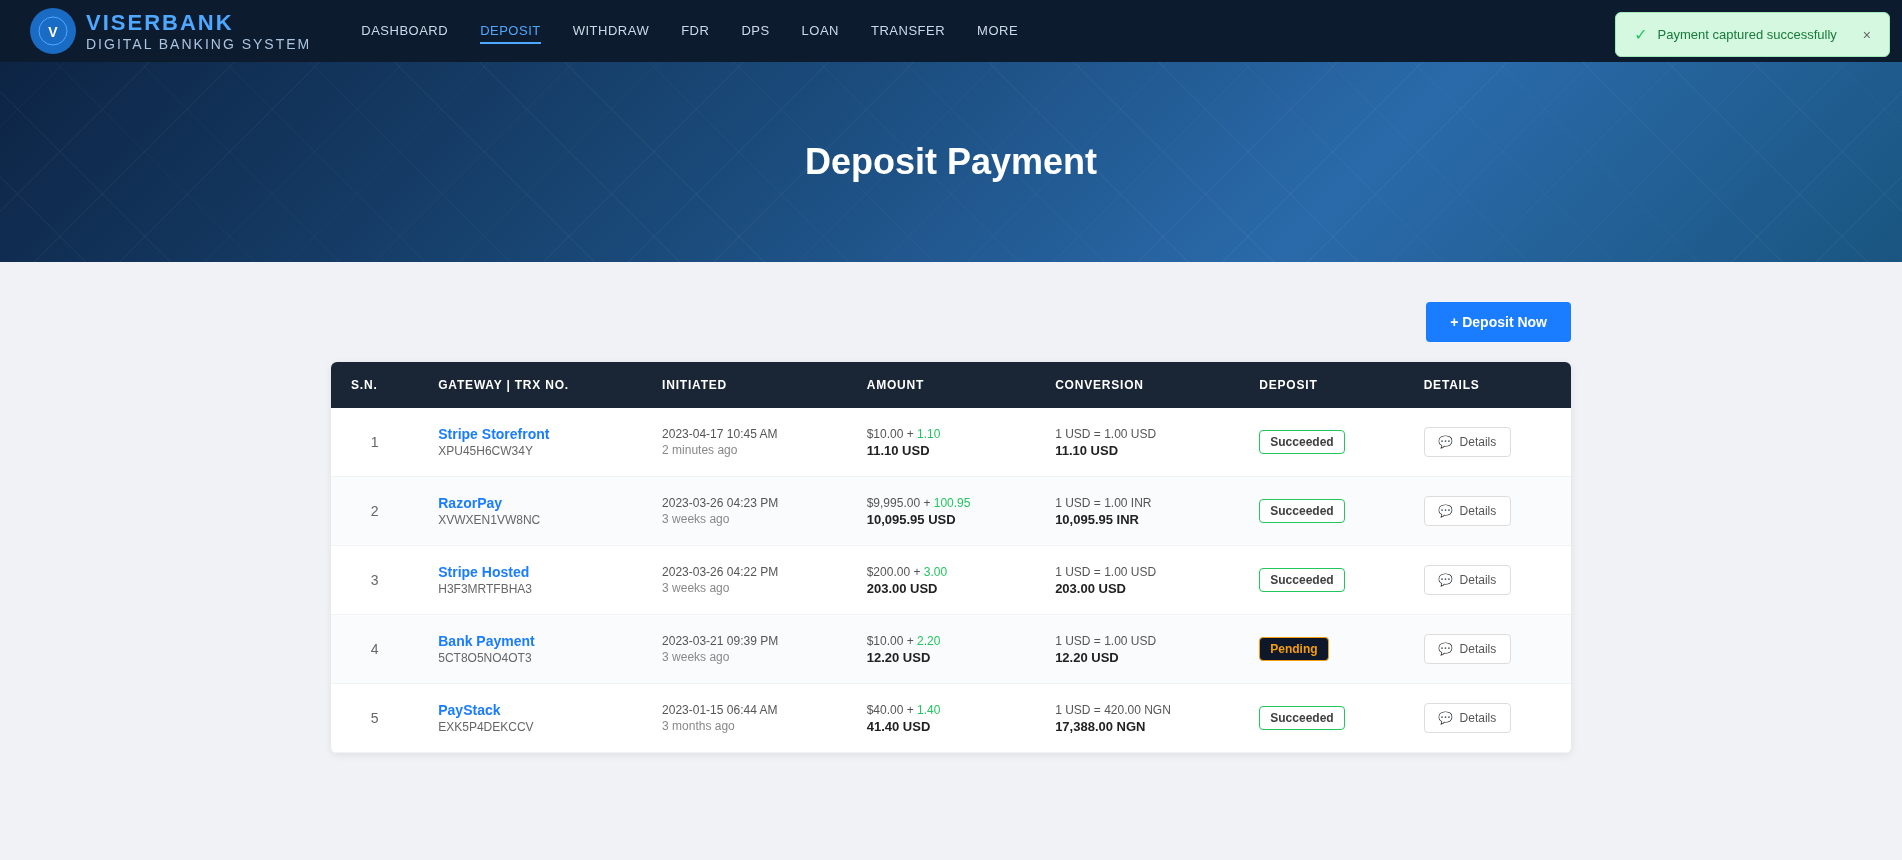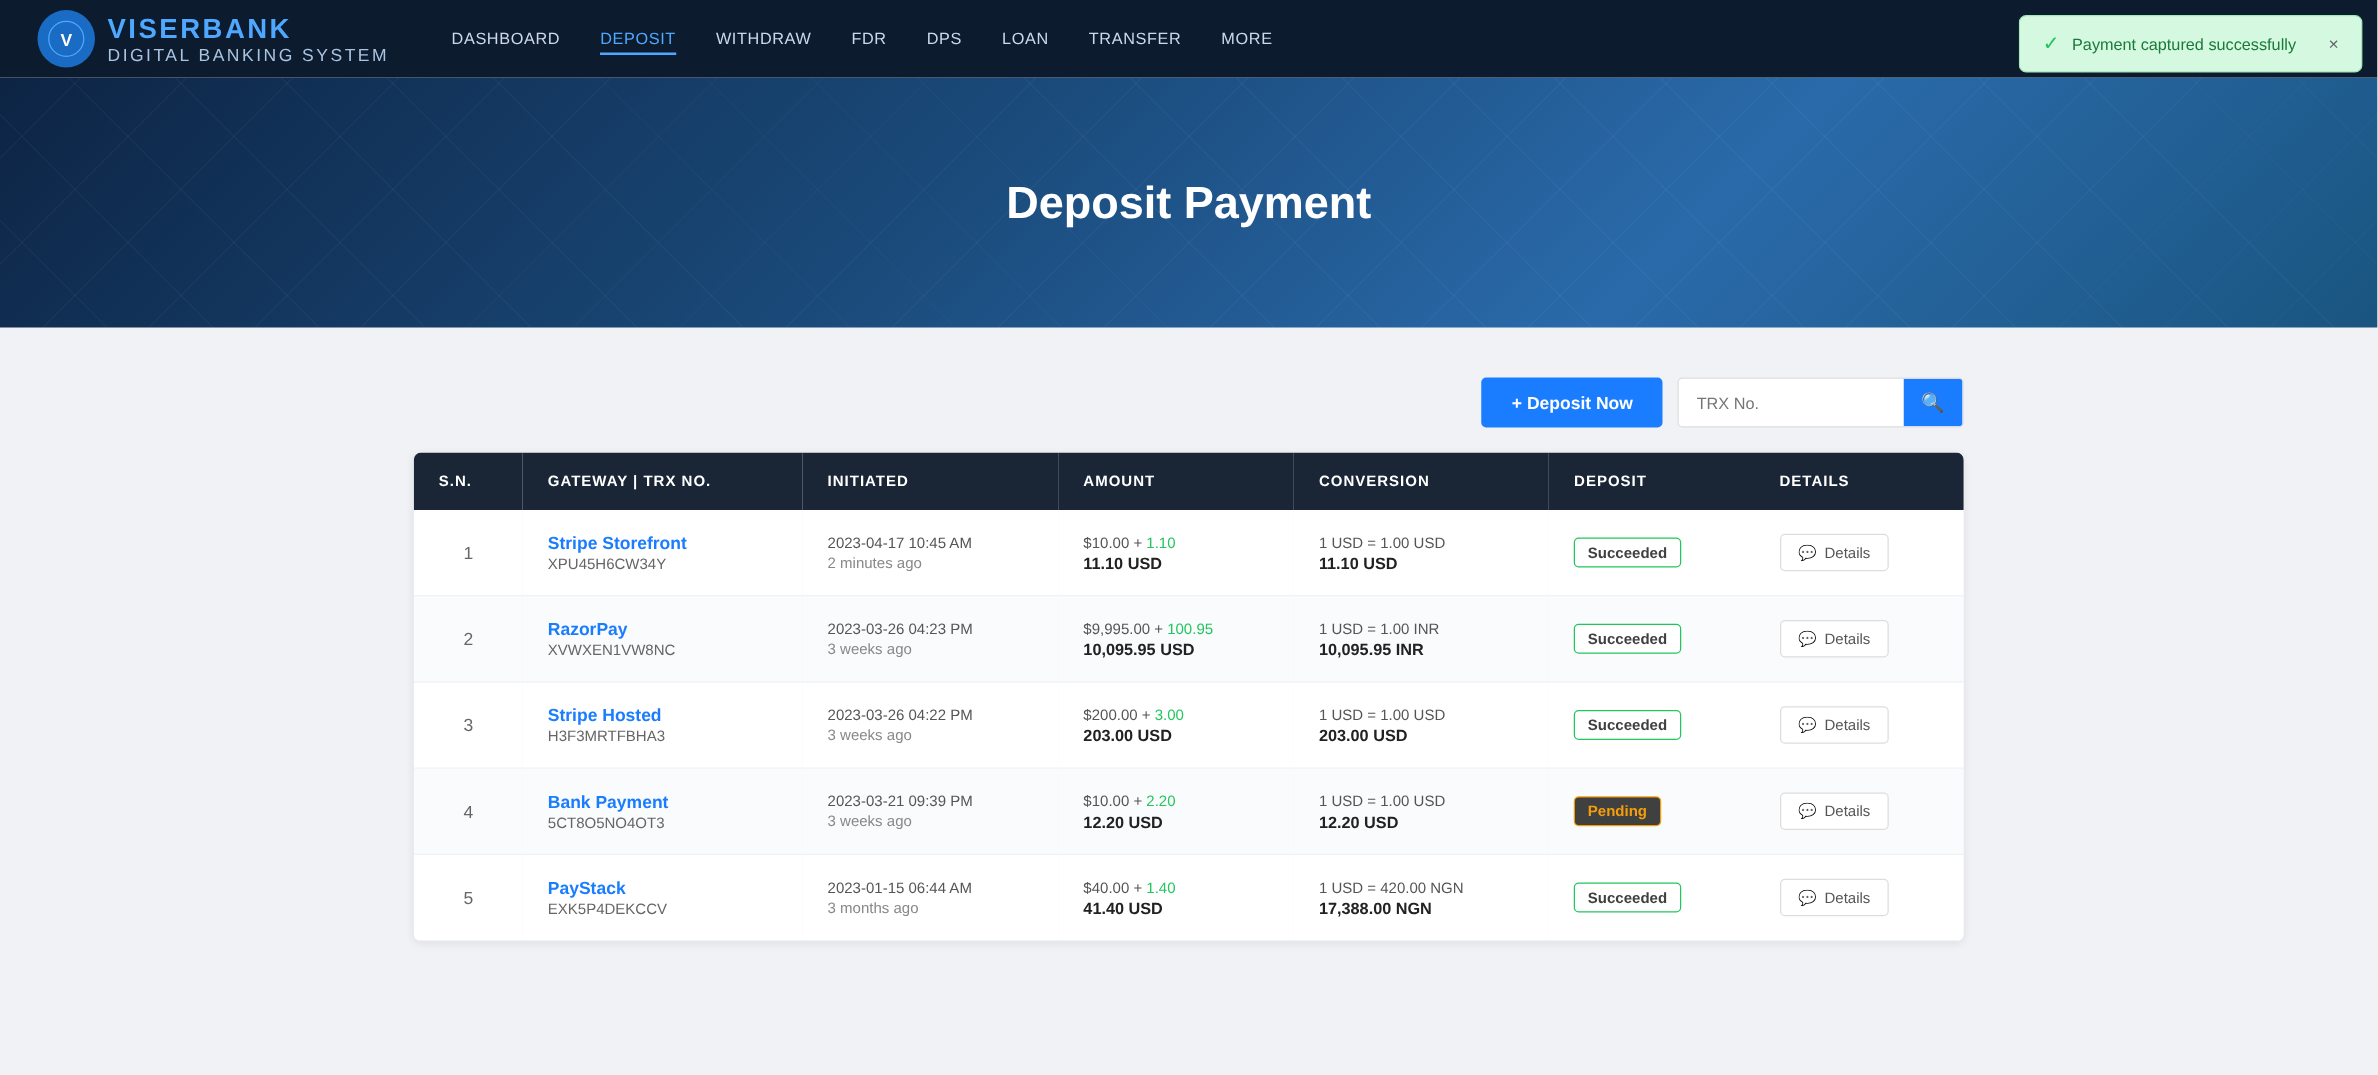--- a/index.html
+++ b/index.html
@@ -281,21 +281,21 @@
       border-radius: 4px;
       font-size: 12px;
       font-weight: 600;
     }
     .status-succeeded {
       background: white;
       color: #404040;
       border: 1px solid #22c55e;
     }
     .status-pending {
-      background: #404040;
+      background: #0f172a;
       color: #f59e0b;
       border: 1px solid #f59e0b;
     }
     .details-btn {
       background: white;
       color: #555;
       border: 1px solid #ddd;
       padding: 7px 14px;
       border-radius: 4px;
       font-size: 12px;
@@ -347,26 +347,20 @@
 </nav>
 
 <div class="hero">
   <h1 class="hero-title">Deposit Payment</h1>
 </div>
 
 <div class="main-content">
 
   <div class="toolbar">
     <button class="deposit-now-btn">+ Deposit Now</button>
-    <div class="search-box">
-      <input class="search-input" type="text" placeholder="TRX No." style="">
-      <button class="search-btn">
-        <span>🔍</span>
-      </button>
-    </div>
   </div>
 
   <table class="deposit-table">
     <thead>
       <tr>
         <th>S.N.</th>
         <th>GATEWAY | TRX NO.</th>
         <th>INITIATED</th>
         <th>AMOUNT</th>
         <th>CONVERSION</th>

